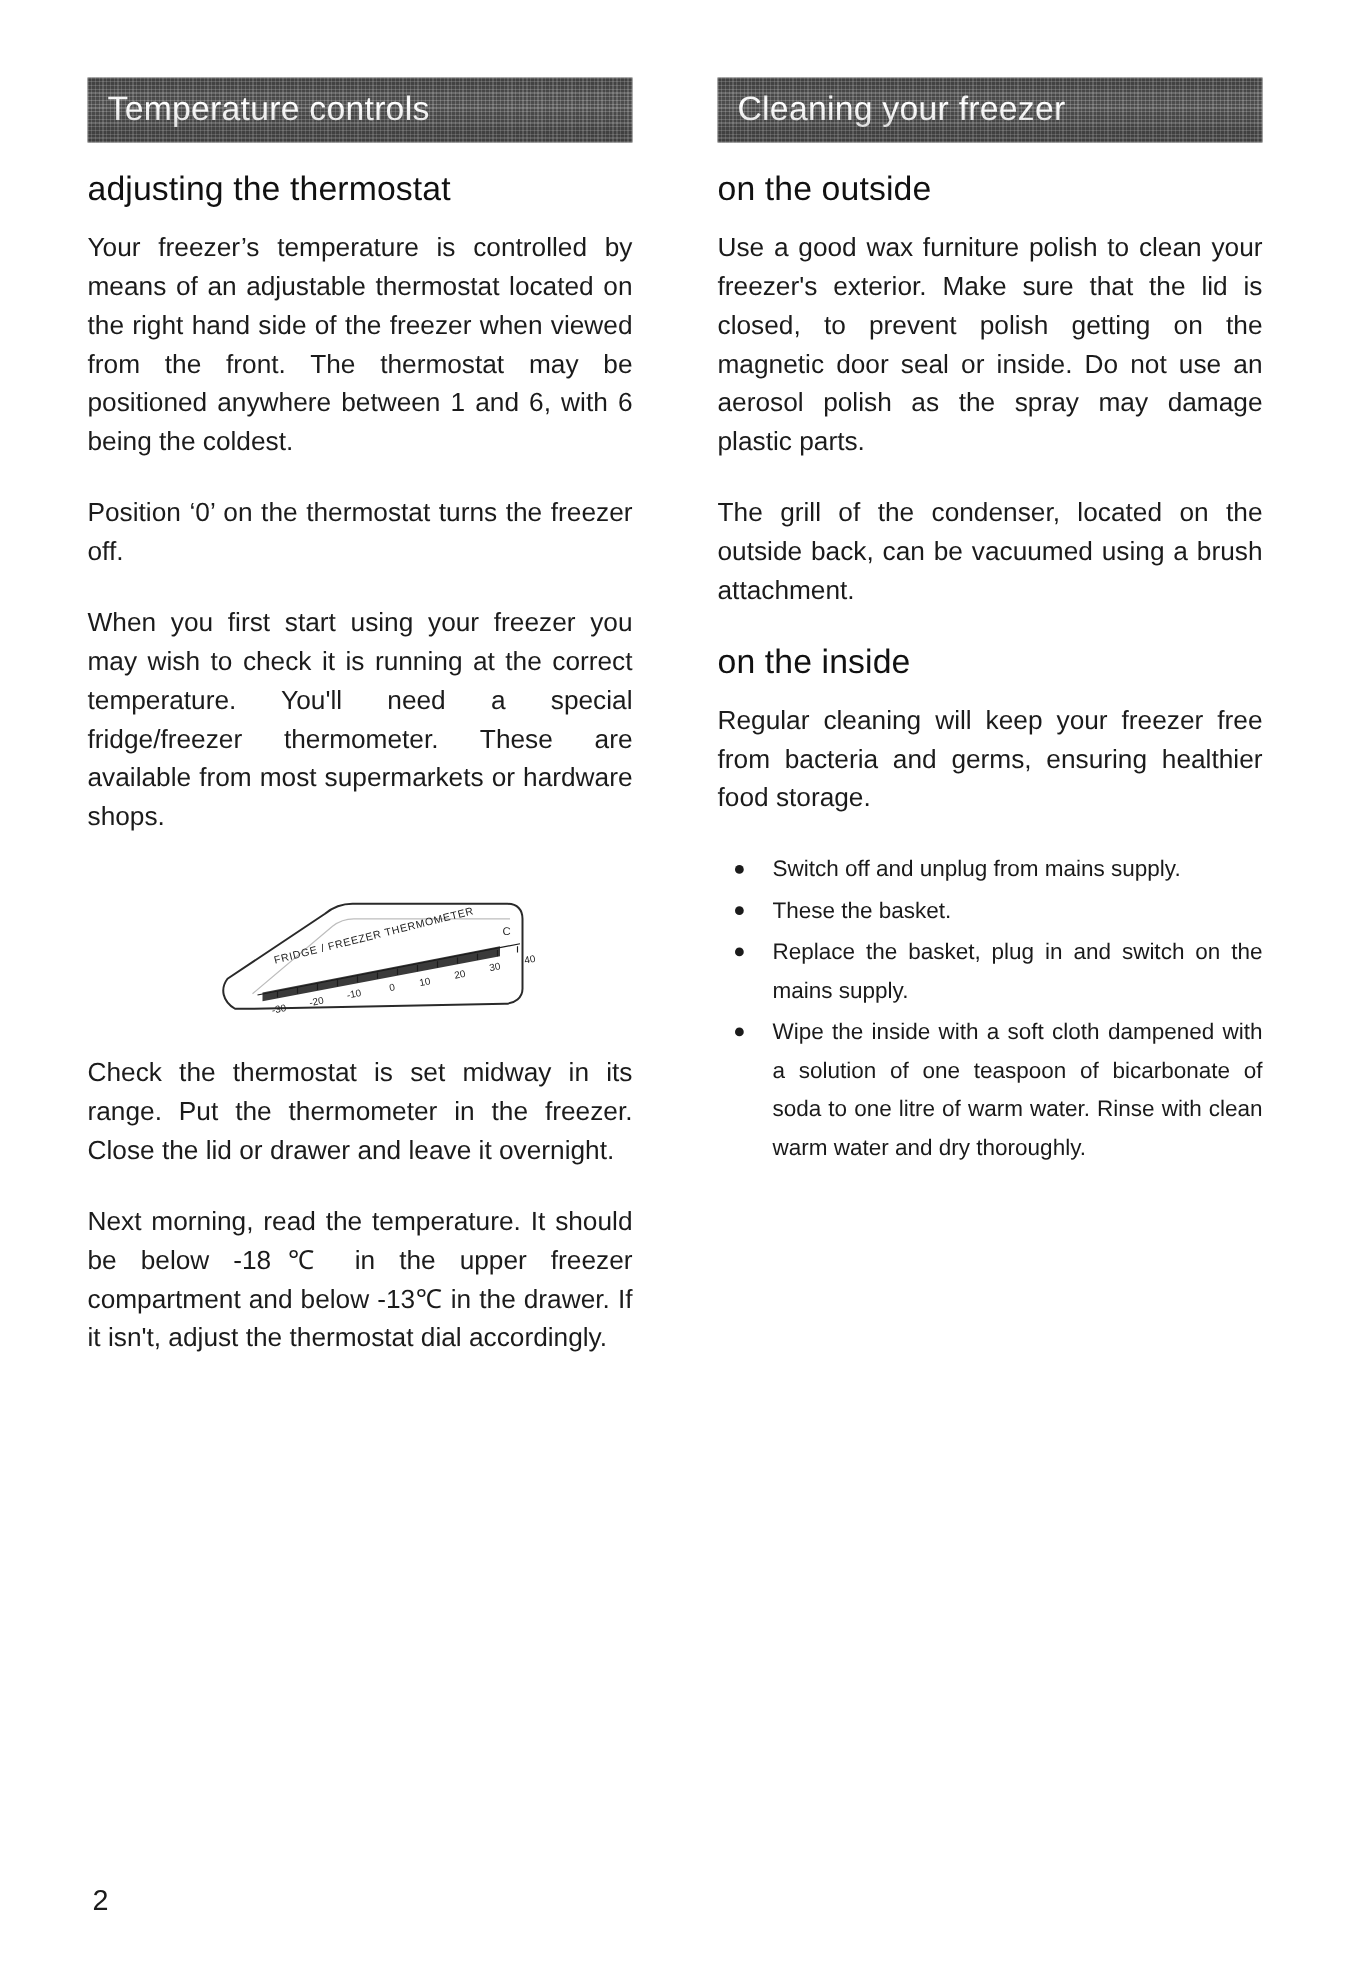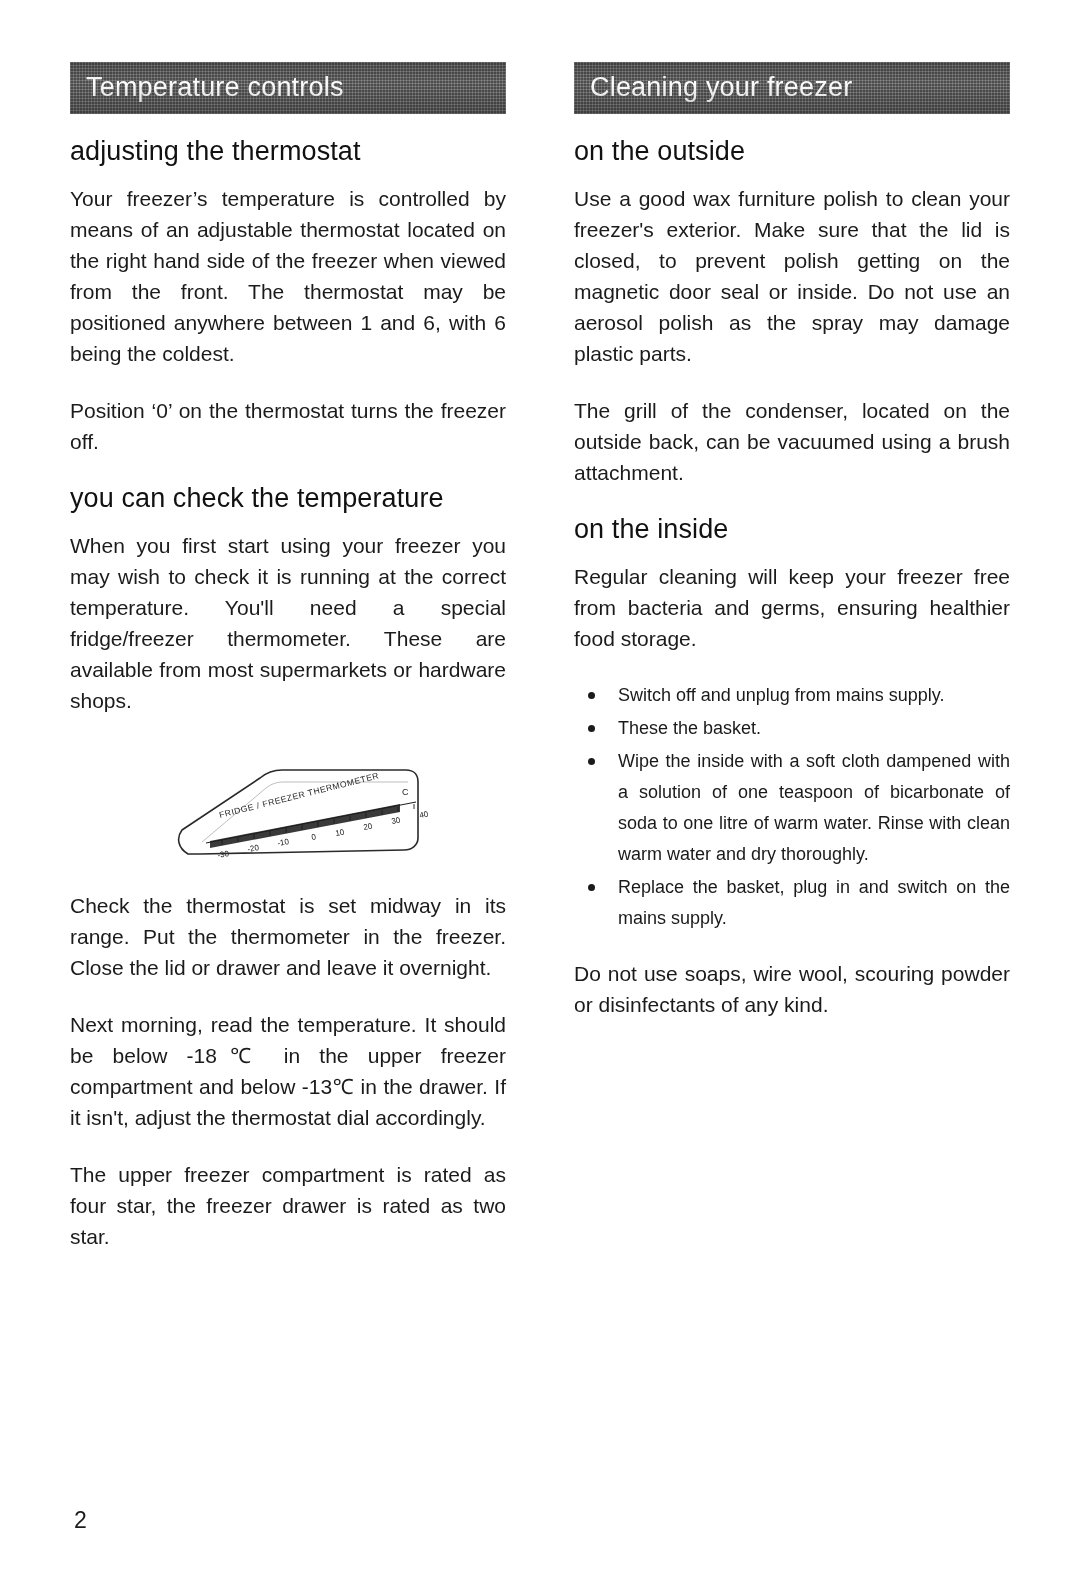--- a/index.html
+++ b/index.html
@@ -121,21 +121,20 @@
 
       <div class="section-head">
         <span class="title">Temperature controls</span>
         <span class="shade"></span>
       </div>
 
       <h2 class="sub">adjusting the thermostat</h2>
       <p class="body">Your freezer’s temperature is controlled by means of an adjustable thermostat located on the right hand side of the freezer when viewed from the front. The thermostat may be positioned anywhere between 1 and 6, with 6 being the coldest.</p>
       <p class="body">Position ‘0’ on the thermostat turns the freezer off.</p>
 
-      <h2 class="sub">you can check the temperature</h2>
       <p class="body">When you first start using your freezer you may wish to check it is running at the correct temperature. You'll need a special fridge/freezer thermometer. These are available from most supermarkets or hardware shops.</p>
 
       <div class="thermo-figure">
         <svg width="436" height="130" viewBox="0 0 436 130" xmlns="http://www.w3.org/2000/svg">
 
           <path d="M118 112 C 108 106, 106 96, 112 88 L 190 36 C 196 31, 204 28, 212 28 L 336 28 C 344 28, 348 33, 348 40 L 348 96 C 348 103, 342 108, 334 108 L 130 112 Z" fill="#ffffff" stroke="#2a2a2a" stroke-width="1.6" stroke-linejoin="round"></path>
 
           <path d="M132 100 L 196 46 C 201 42, 207 40, 213 40 L 338 40" fill="none" stroke="#bdbdbd" stroke-width="1"></path>
 
           <text x="150" y="76" transform="rotate(-14 150 76)" font-family="'Liberation Sans', sans-serif" font-size="8.5" letter-spacing="0.6" fill="#1b1b1b">FRIDGE / FREEZER THERMOMETER</text>
@@ -168,21 +167,20 @@
               <path d="M296 76 l 0 -5"></path>
             <path d="M312 73 l 0 -5"></path>
               <path d="M328 70 l 0 -5"></path>
             <path d="M344 67 l 0 -5"></path>
           </g>
         </svg>
       </div>
 
       <p class="body">Check the thermostat is set midway in its range. Put the thermometer in the freezer. Close the lid or drawer and leave it overnight.</p>
       <p class="body">Next morning, read the temperature. It should be below -18℃ in the upper freezer compartment and below -13℃ in the drawer. If it isn't, adjust the thermostat dial accordingly.</p>
-      <p class="body last">The upper freezer compartment is rated as four star, the freezer drawer is rated as two star.</p>
     </div>
 
     <div class="col">
 
       <div class="section-head">
         <span class="title">Cleaning your freezer</span>
         <span class="shade"></span>
       </div>
 
       <h2 class="sub">on the outside</h2>
@@ -196,26 +194,25 @@
         <li>
           <span class="dot"></span>
           <span>Switch off and unplug from mains supply.</span>
         </li>
         <li>
           <span class="dot"></span>
           <span>These the basket.</span>
         </li>
         <li>
           <span class="dot"></span>
+          <span>Replace the basket, plug in and switch on the mains supply.</span>
+        </li>
+        <li>
+          <span class="dot"></span>
           <span>Wipe the inside with a soft cloth dampened with a solution of one teaspoon of bicarbonate of soda to one litre of warm water. Rinse with clean warm water and dry thoroughly.</span>
         </li>
-        <li>
-          <span class="dot"></span>
-          <span>Replace the basket, plug in and switch on the mains supply.</span>
-        </li>
       </ul>
 
-      <p class="body last">Do not use soaps, wire wool, scouring powder or disinfectants of any kind.</p>
     </div>
   </div>
 
   <div class="page-number">2</div>
 </div>
 
 </body></html>

